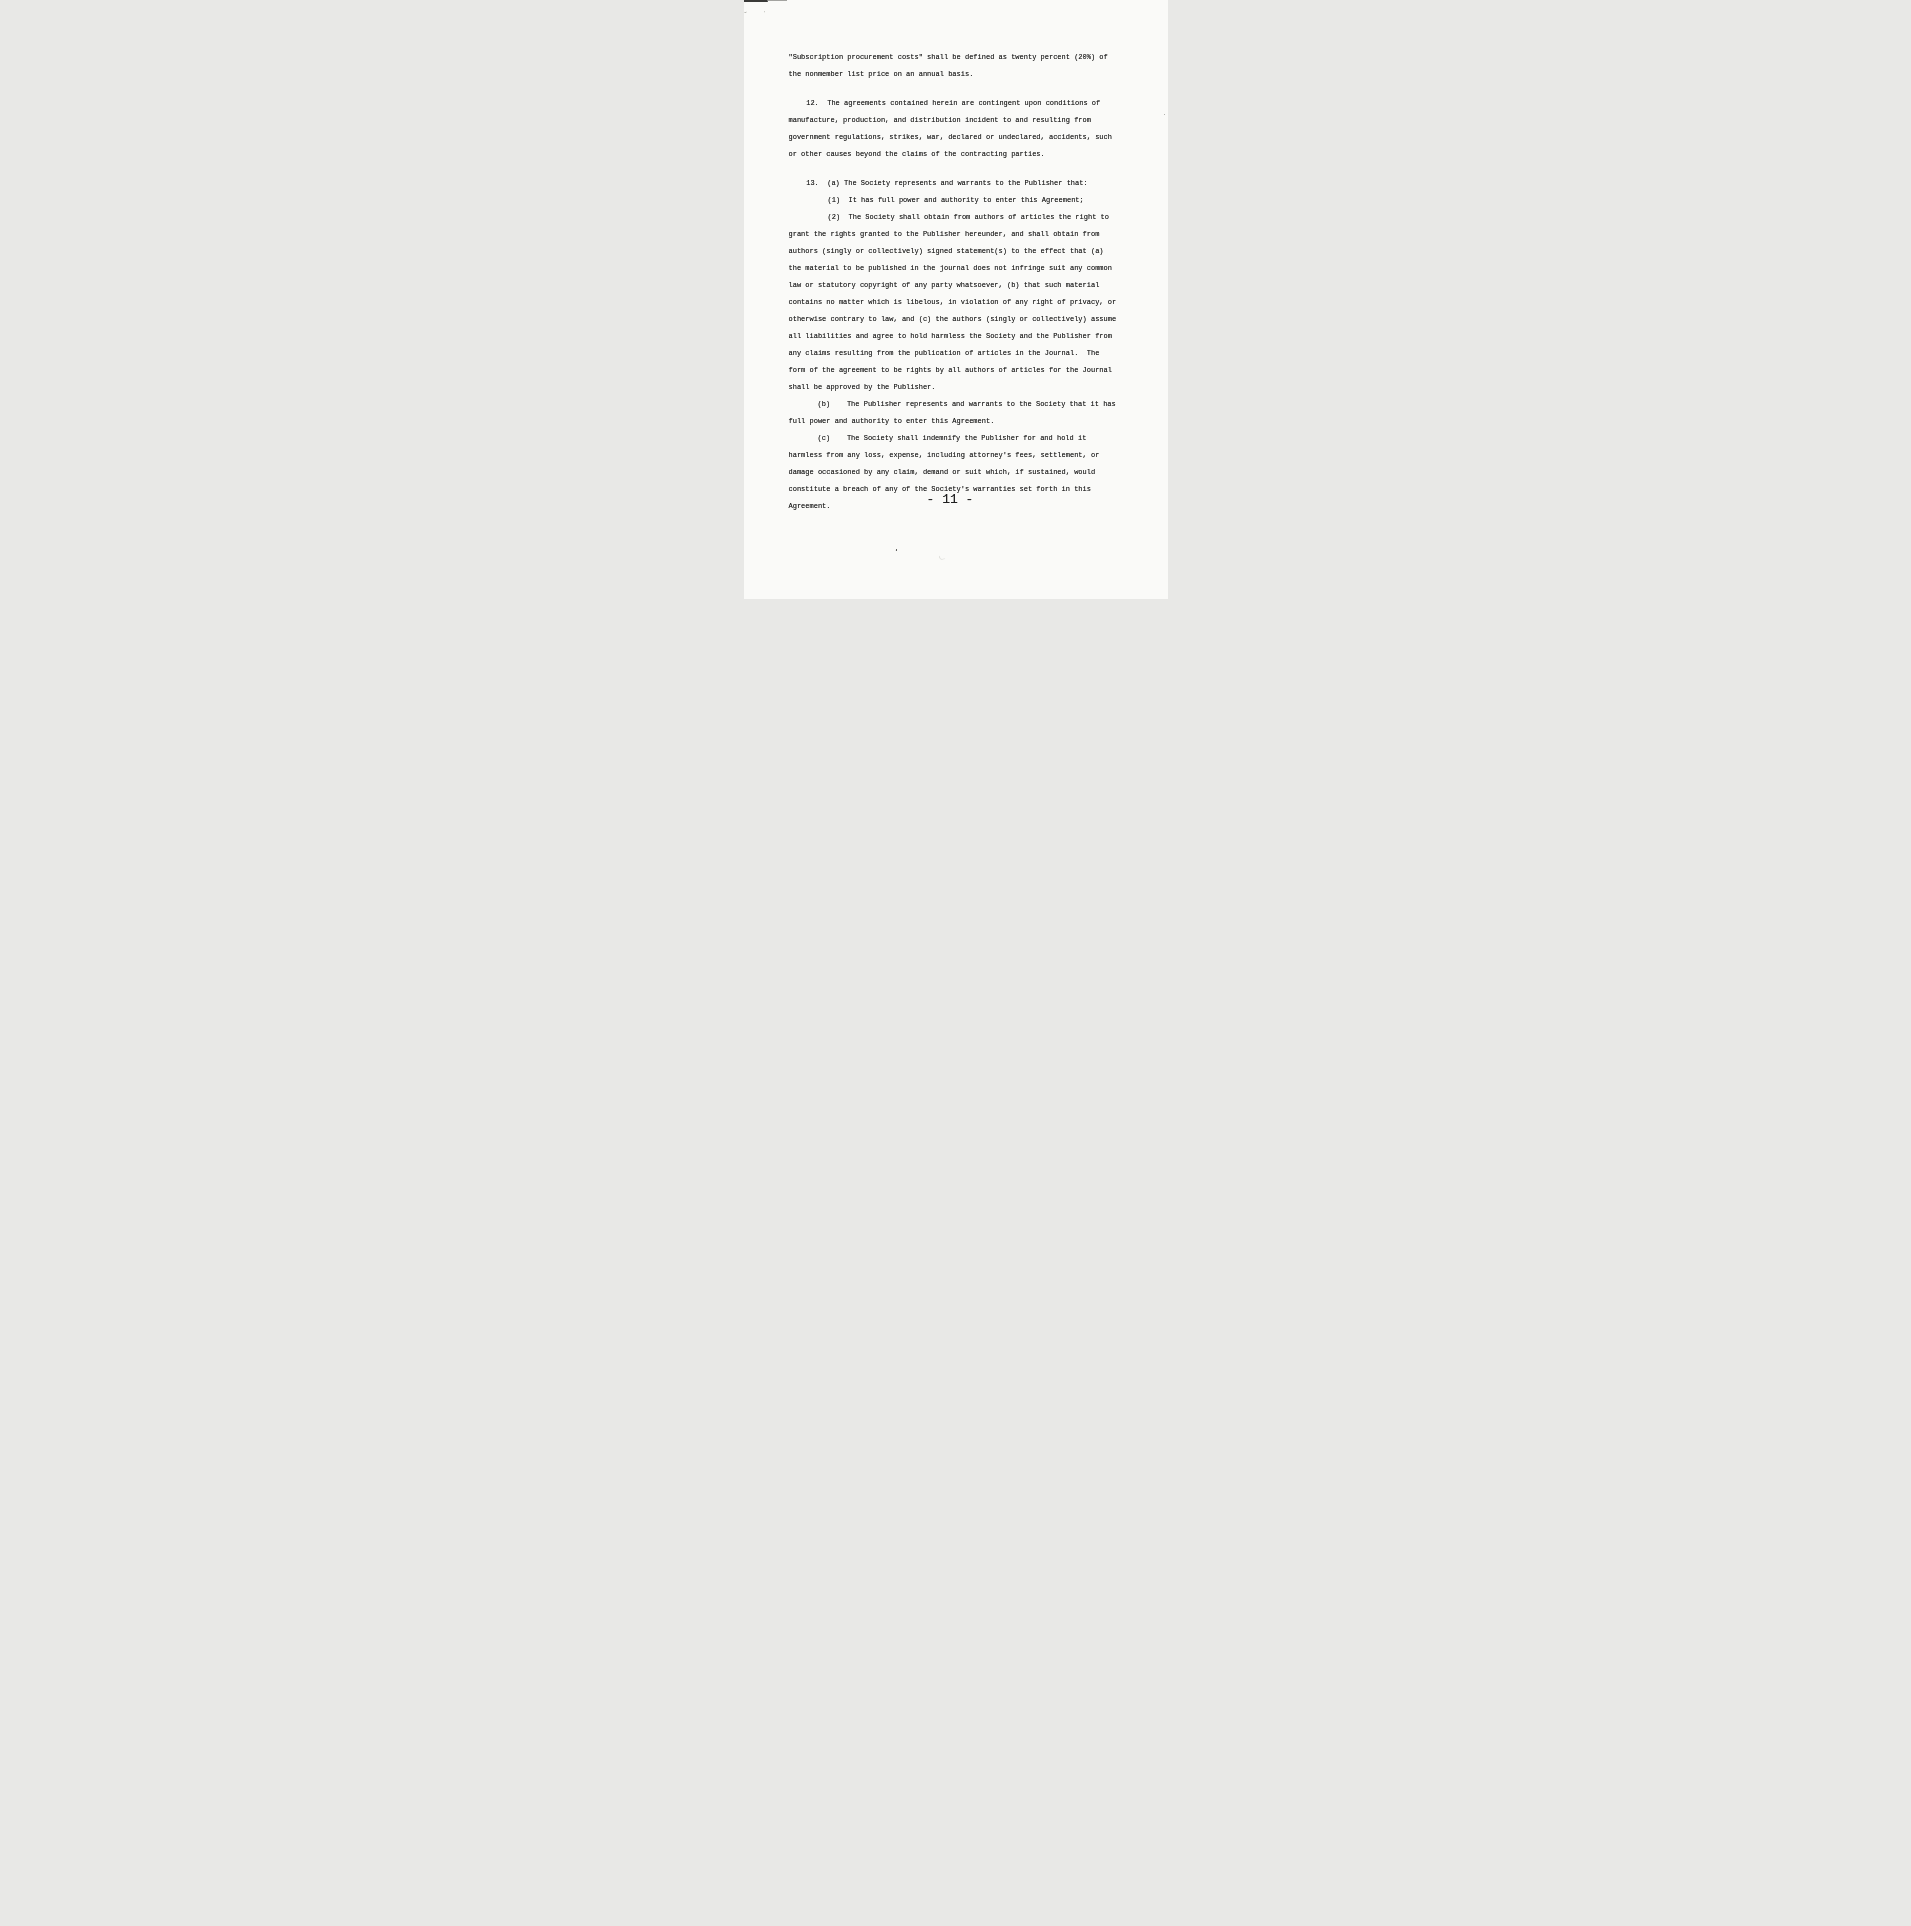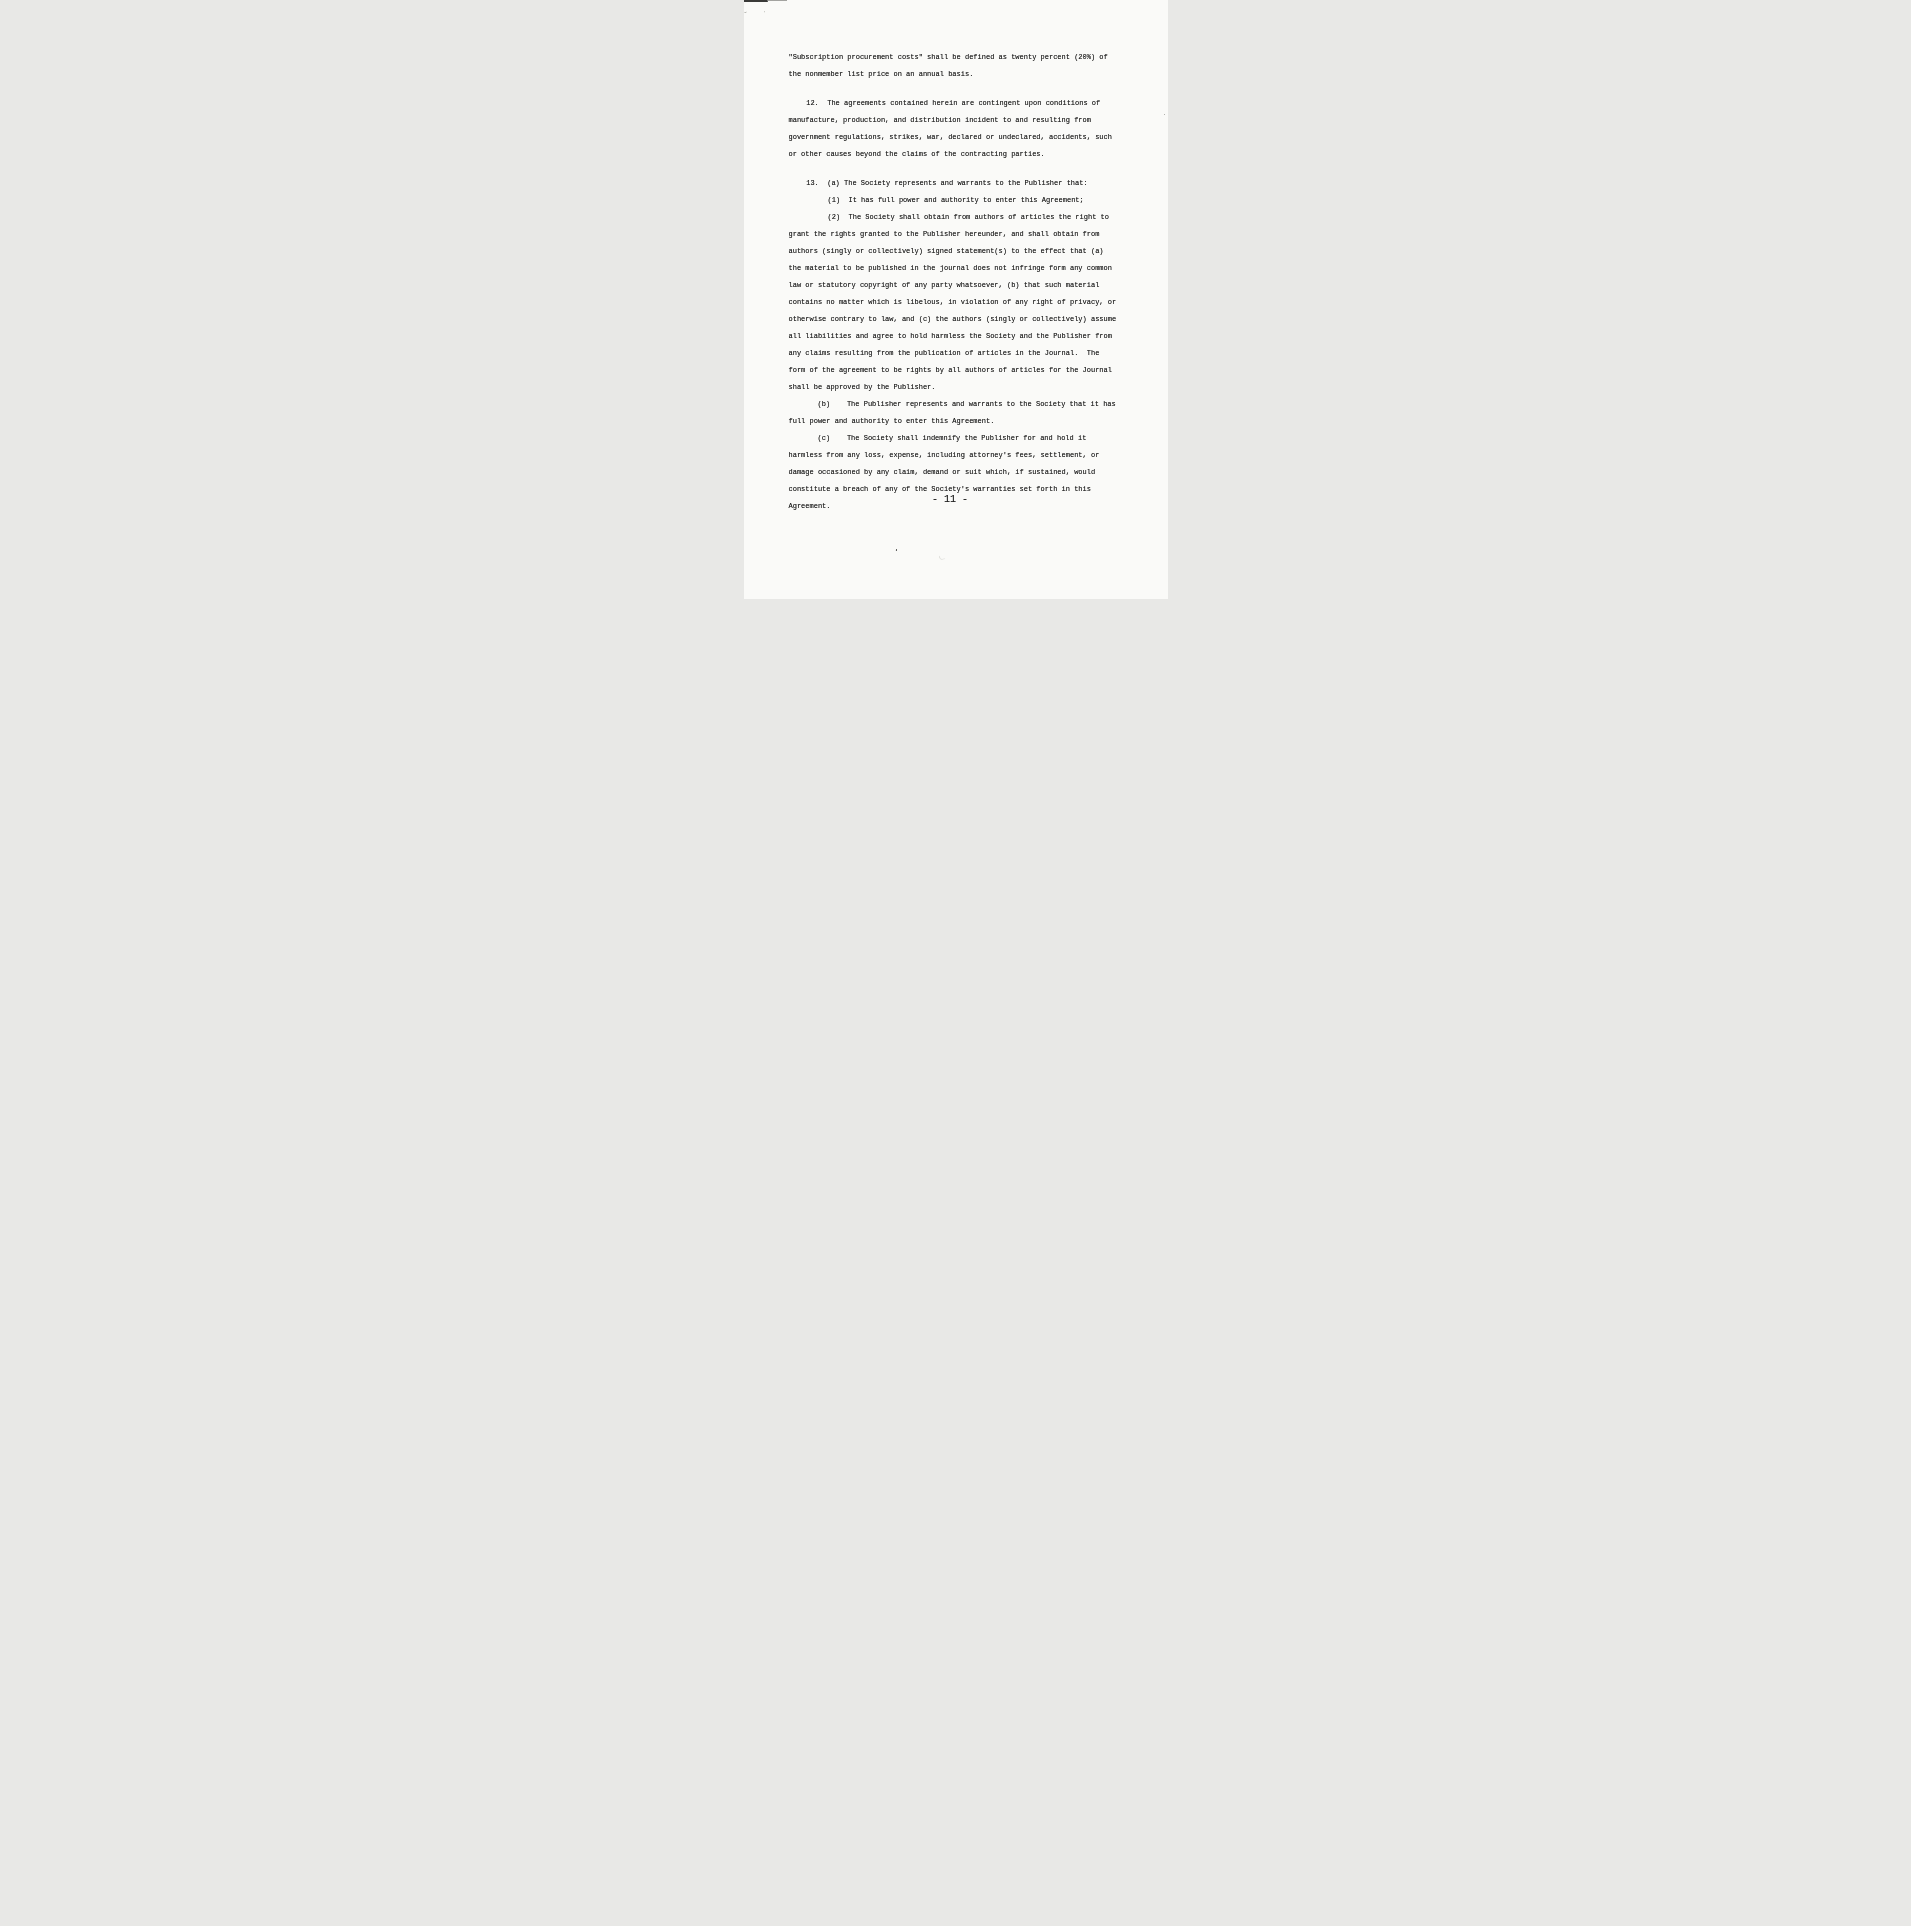--- a/index.html
+++ b/index.html
@@ -33,21 +33,21 @@
   .indent-none   { padding-left: 0; }
   .indent-para   { padding-left: 17.7px; margin-top: 12px; }
   .indent-sub    { padding-left: 39px; }
   .indent-clause { padding-left: 29px; }
   .page-number {
     position: absolute;
     top: 491px;
     left: 168px;
     width: 77px;
     text-align: center;
-    font-size: 10px;
+    font-size: 13px;
     line-height: 17px;
     white-space: pre;
     text-shadow: 0 0 0.2px rgba(20,20,20,0.6);
   }
   
   .smudge-top-dark {
     position: absolute;
     top: 0; left: 0;
     width: 24px; height: 1.5px;
     background: #3a3a38;
@@ -119,21 +119,21 @@
       <div class="line indent-none">the nonmember list price on an annual basis.</div>
       <div class="line indent-para">12.  The agreements contained herein are contingent upon conditions of</div>
       <div class="line indent-none">manufacture, production, and distribution incident to and resulting from</div>
       <div class="line indent-none">government regulations, strikes, war, declared or undeclared, accidents, such</div>
       <div class="line indent-none">or other causes beyond the claims of the contracting parties.</div>
       <div class="line indent-para">13.  (a) The Society represents and warrants to the Publisher that:</div>
       <div class="line indent-sub">(1)  It has full power and authority to enter this Agreement;</div>
       <div class="line indent-sub">(2)  The Society shall obtain from authors of articles the right to</div>
       <div class="line indent-none">grant the rights granted to the Publisher hereunder, and shall obtain from</div>
       <div class="line indent-none">authors (singly or collectively) signed statement(s) to the effect that (a)</div>
-      <div class="line indent-none">the material to be published in the journal does not infringe form any common</div>
+      <div class="line indent-none">the material to be published in the journal does not infringe suit any common</div>
       <div class="line indent-none">law or statutory copyright of any party whatsoever, (b) that such material</div>
       <div class="line indent-none">contains no matter which is libelous, in violation of any right of privacy, or</div>
       <div class="line indent-none">otherwise contrary to law, and (c) the authors (singly or collectively) assume</div>
       <div class="line indent-none">all liabilities and agree to hold harmless the Society and the Publisher from</div>
       <div class="line indent-none">any claims resulting from the publication of articles in the Journal.  The</div>
       <div class="line indent-none">form of the agreement to be rights by all authors of articles for the Journal</div>
       <div class="line indent-none">shall be approved by the Publisher.</div>
       <div class="line indent-clause">(b)    The Publisher represents and warrants to the Society that it has</div>
       <div class="line indent-none">full power and authority to enter this Agreement.</div>
       <div class="line indent-clause">(c)    The Society shall indemnify the Publisher for and hold it</div>

